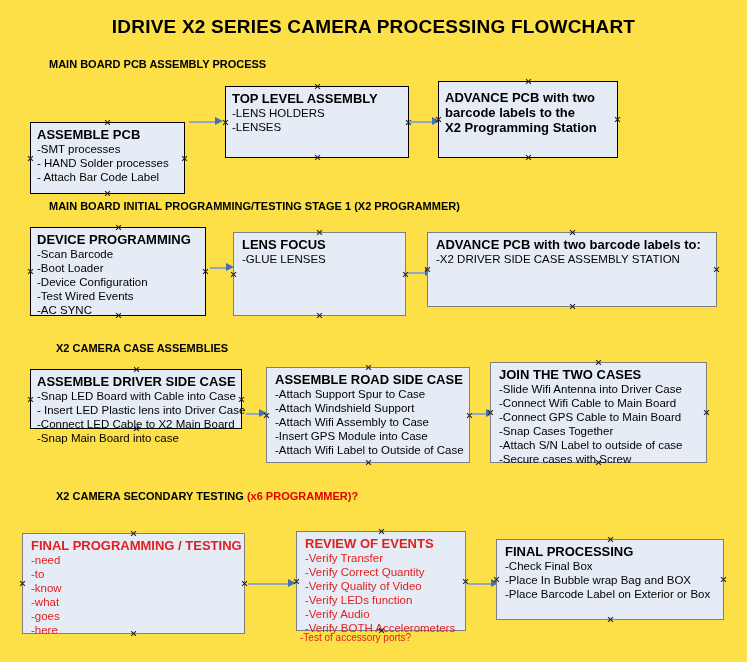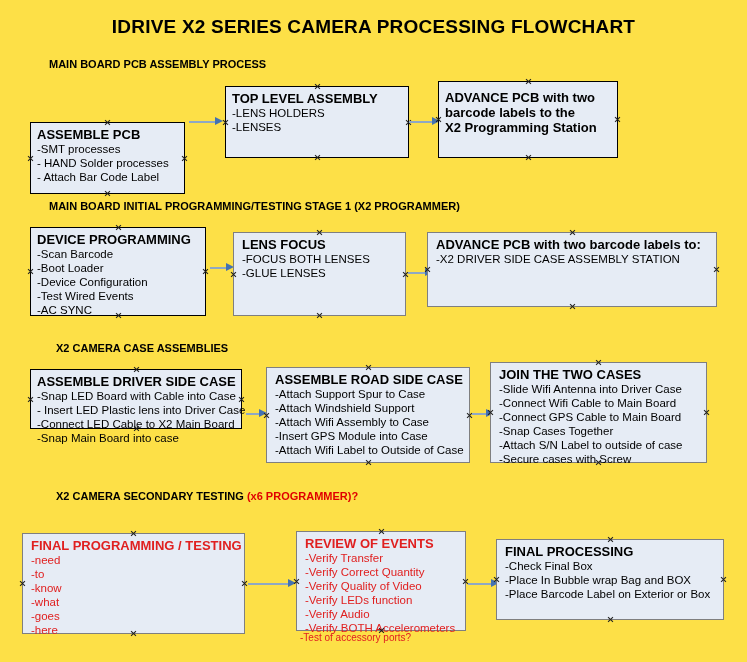--- a/index.html
+++ b/index.html
@@ -187,21 +187,20 @@
     <span class="handle h-right"></span>
   </div>
 
   <div class="conn" style="left:210px; top:263px; width:24px;">
     <span class="shaft"></span>
     <span class="head"></span>
   </div>
 
   <div class="node gray" style="left:233px; top:232px; width:173px; height:84px;">
     <div class="node-title">LENS FOCUS</div>
-    <div class="node-line">-FOCUS BOTH LENSES</div>
     <div class="node-line">-GLUE LENSES</div>
     <span class="handle h-top"></span>
     <span class="handle h-bottom"></span>
     <span class="handle h-left"></span>
     <span class="handle h-right"></span>
   </div>
 
   <div class="conn" style="left:408px; top:268px; width:25px;">
     <span class="shaft"></span>
     <span class="head"></span>

